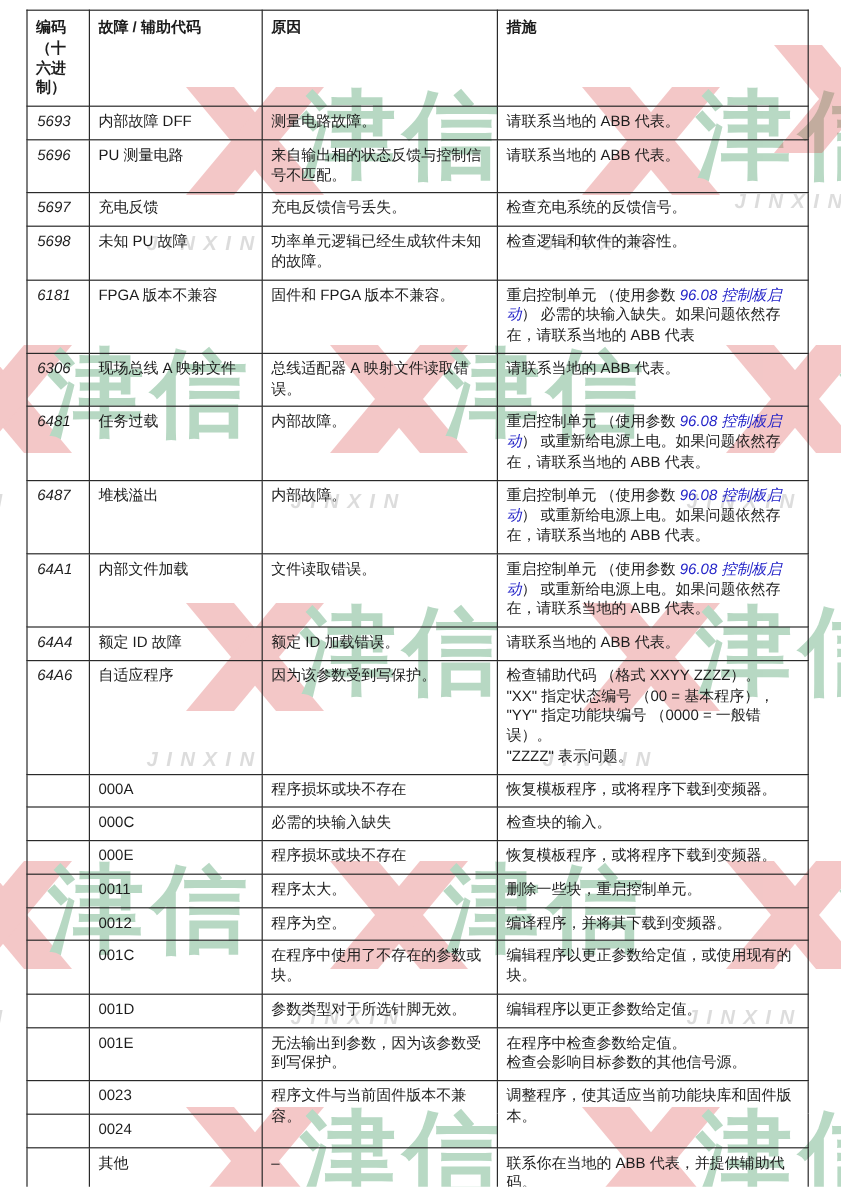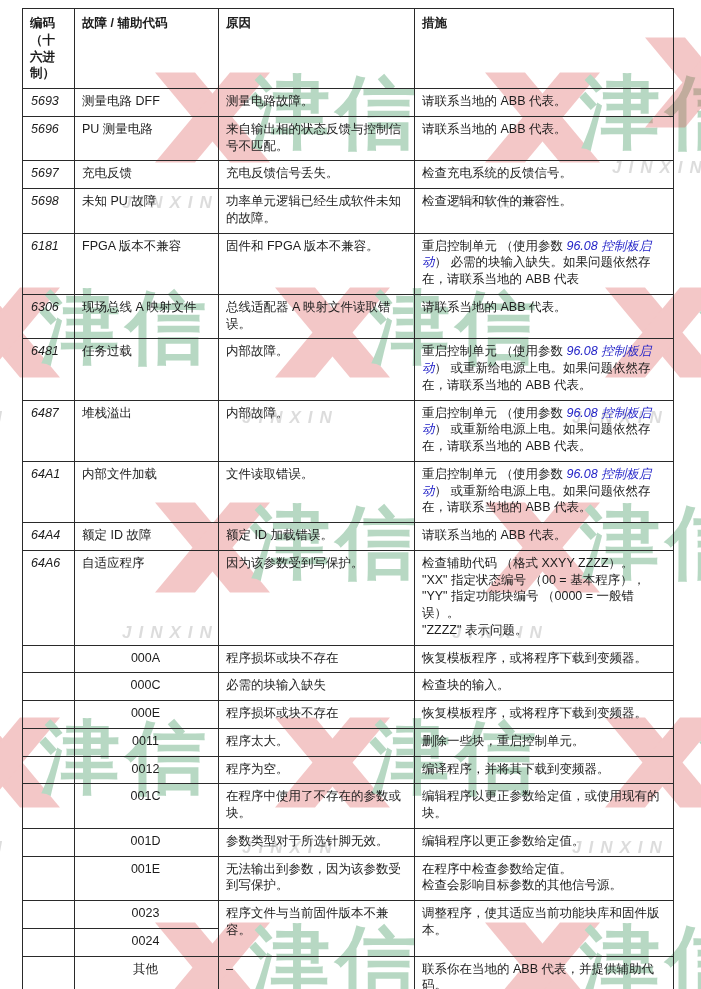--- a/index.html
+++ b/index.html
@@ -58,21 +58,21 @@
     color: #1c1c1c;
     word-break: break-word;
   }
   .fault-table th {
     text-align: left;
     font-weight: bold;
     height: 44px;
     padding-top: 6px;
   }
   .fault-table td.code-cell { padding-left: 8px; font-style: italic; }
-  .fault-table td.aux { text-align: center; padding-right: 9px; }
+  .fault-table td.aux { text-align: left; padding-right: 9px; }
   .param-link { color: #2323c8; font-style: italic; }
 </style>
 </head>
 <body>
 
 <div class="wm-layer">
     <div class="wm-tile" style="left: 150px; top: 55px;">
       <svg class="wm-x" viewBox="0 0 100 100">
         <path d="M4 14 L36 14 L96 86 L64 86 Z" fill="#d94848"></path>
         <path d="M96 14 L64 14 L4 86 L36 86 Z" fill="#d94848"></path>
@@ -187,21 +187,21 @@
       <tr>
         <th>编码（十六进制）</th>
         <th>故障 / 辅助代码</th>
         <th>原因</th>
         <th>措施</th>
       </tr>
     </thead>
     <tbody>
         <tr>
           <td class="code-cell">5693</td>
-          <td class="fault">测量电路 DFF</td>
+          <td class="fault">内部故障 DFF</td>
           <td><span>测量电路故障。</span></td>
           <td><span>请联系当地的 ABB 代表。</span></td>
         </tr>
         <tr>
           <td class="code-cell">5696</td>
           <td class="fault">PU 测量电路</td>
           <td><span>来自输出相的状态反馈与控制信号不匹配。</span></td>
           <td><span>请联系当地的 ABB 代表。</span></td>
         </tr>
         <tr>

